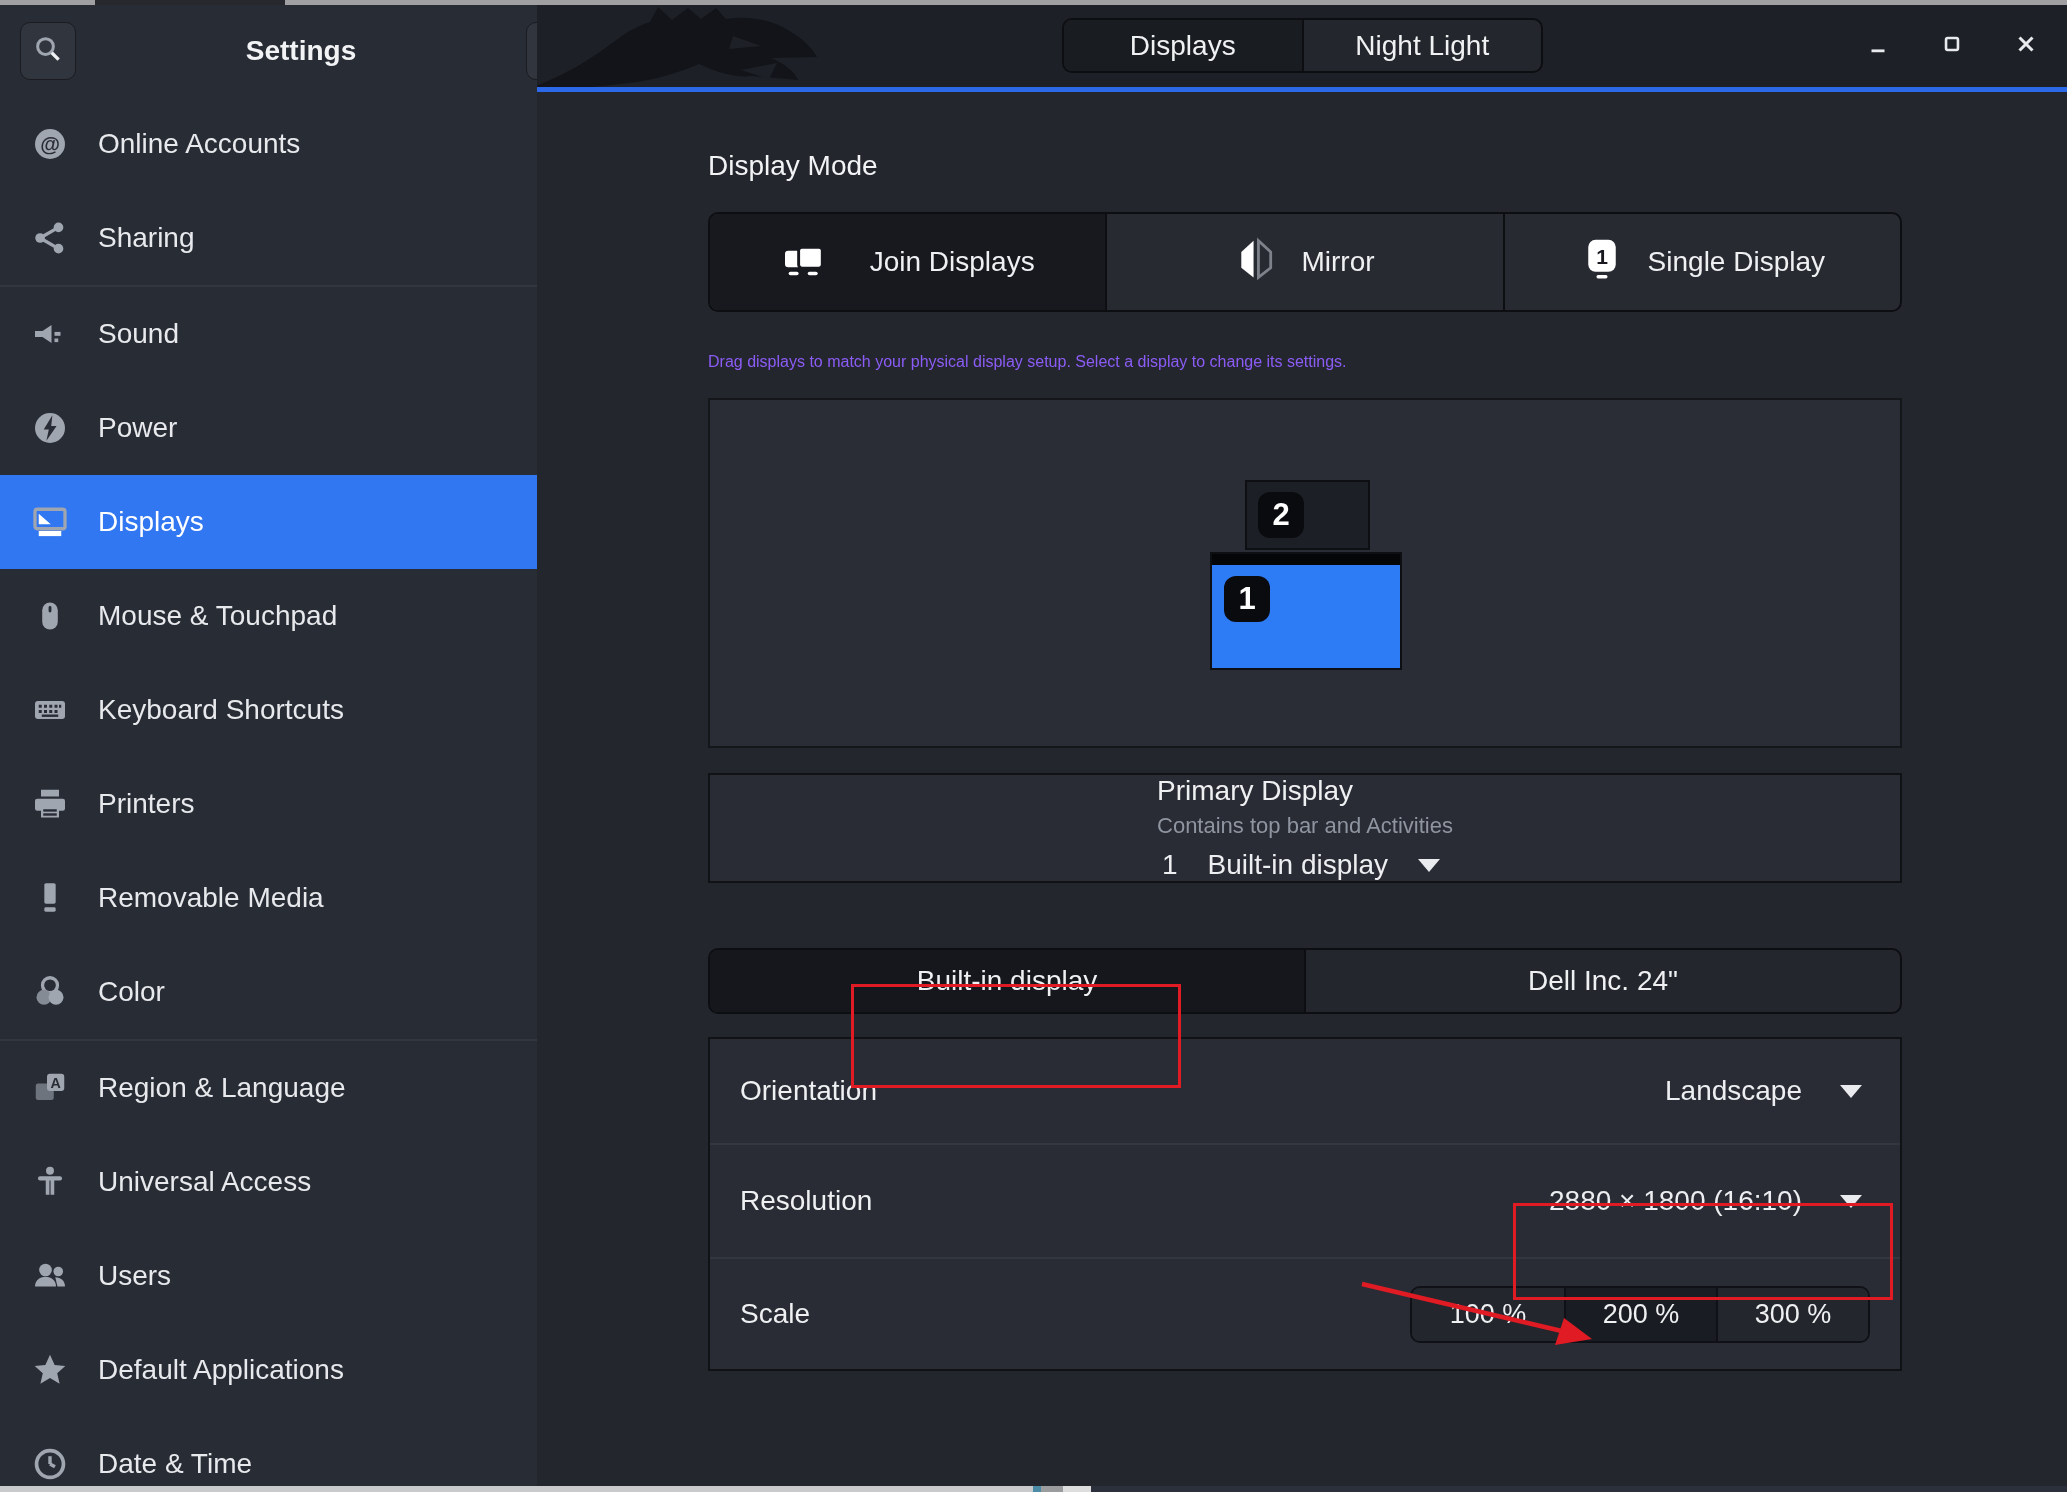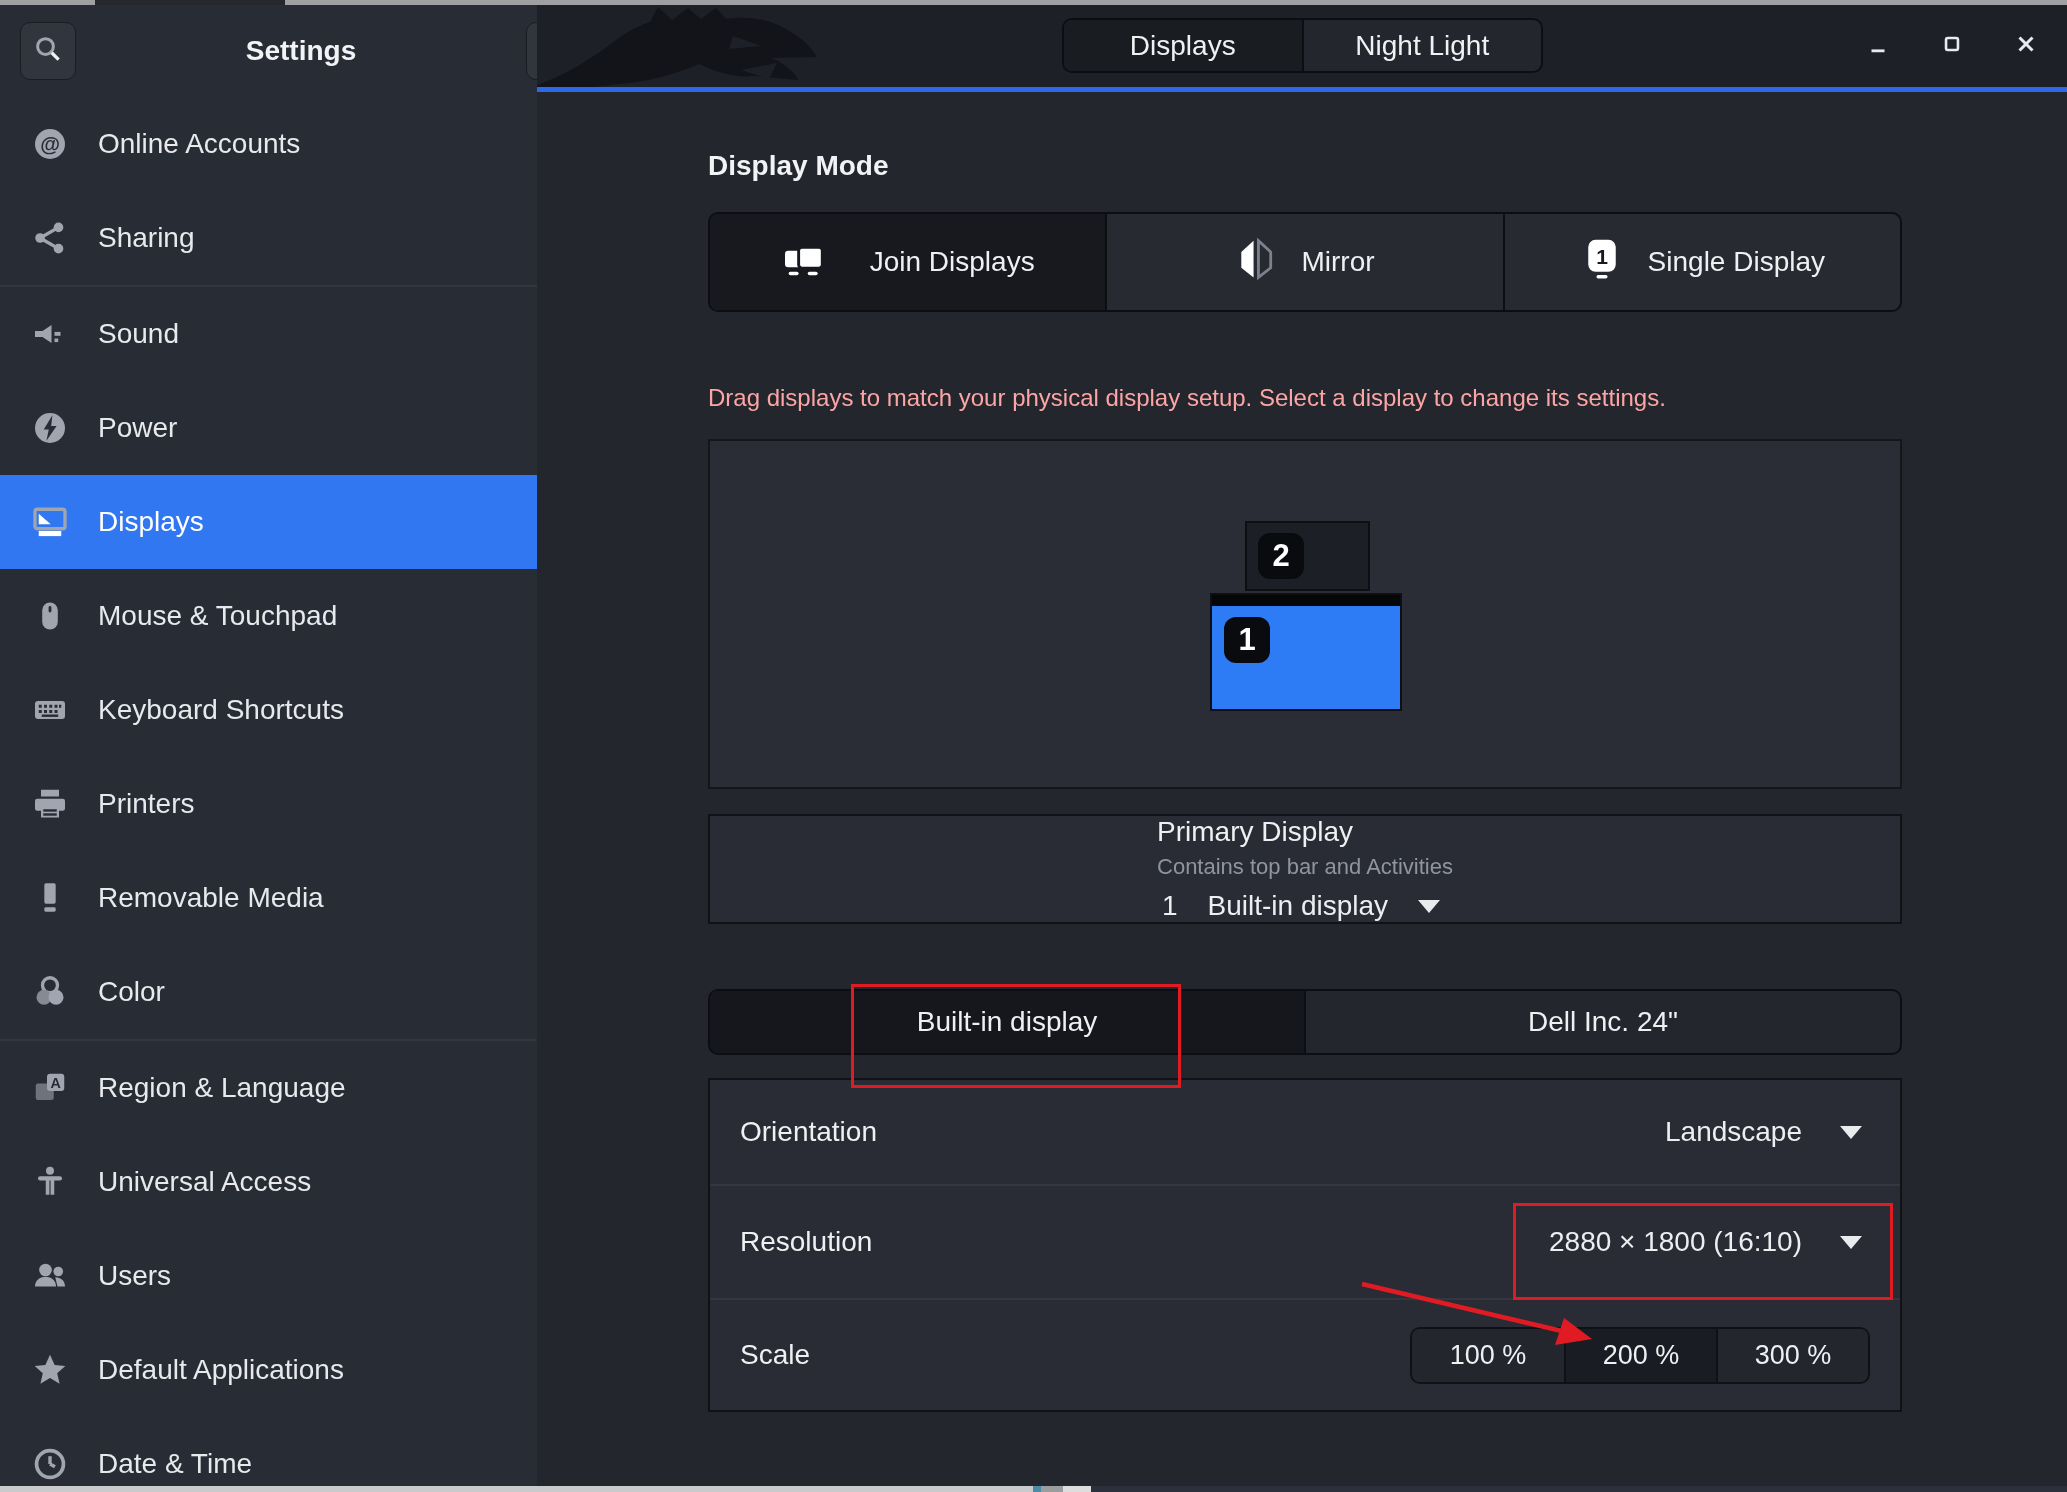--- a/index.html
+++ b/index.html
@@ -43,30 +43,30 @@
   .top-tabs { position:absolute; left:525px; top:13px; width:481px; height:55px; display:flex;
               border:2px solid #0c0e12; border-radius:10px; background:#23262c; overflow:hidden; }
   .top-tab { flex:1; display:flex; align-items:center; justify-content:center;
              font-size:28px; color:#f0f1f3; }
   .top-tab.active { background:#191c21; border-right:2px solid #0c0e12; }
   .win-controls { position:absolute; right:26px; top:0; height:82px; display:flex; align-items:center; gap:44px; }
   .win-btn { width:30px; height:30px; display:flex; align-items:center; justify-content:center; }
   .blue-line { height:5px; background:#2c69e8; }
 
   .content { position:relative; margin-left:171px; width:1194px; }
-  .section-heading { margin-top:58px; font-size:28px; font-weight:bold; color:#f2f3f5; }
+  .section-heading { margin-top:58px; font-size:28px; font-weight:normal; color:#f2f3f5; }
 
   .seg-group { margin-top:30px; height:100px; display:flex; border:2px solid #0c0e12;
                border-radius:10px; overflow:hidden; background:#272a31; }
   .seg { flex:1; display:flex; align-items:center; justify-content:center; gap:24px;
          font-size:28px; color:#eef0f2; border-left:2px solid #0c0e12; }
   .seg:first-child { border-left:none;gap:41px; }
   .seg.active { background:#17191f; }
 
-  .instruction { margin-top:72px; font-size:24px; color:#fca5a5; }
+  .instruction { margin-top:41px; font-size:16px; color:#8b5cf6; }
 
   .arrange-panel { margin-top:27px; height:350px; background:#2a2d35;
                    border:2px solid #14161a; position:relative; }
   .monitor { position:absolute; border:2px solid #0d0f13; }
   .monitor-2 { left:535px; top:80px; width:125px; height:70px; background:#1c1f25; }
   .monitor-1 { left:500px; top:152px; width:192px; height:118px; background:#2e7bf6; }
   .mon-topbar { height:11px; background:#050608; }
   .mon-badge { position:absolute; width:46px; height:46px; background:#0a0b0e; border-radius:12px;
                color:#fff; font-size:31px; font-weight:bold; display:flex; align-items:center; justify-content:center; }
   .monitor-2 .mon-badge { left:11px; top:10px; }

